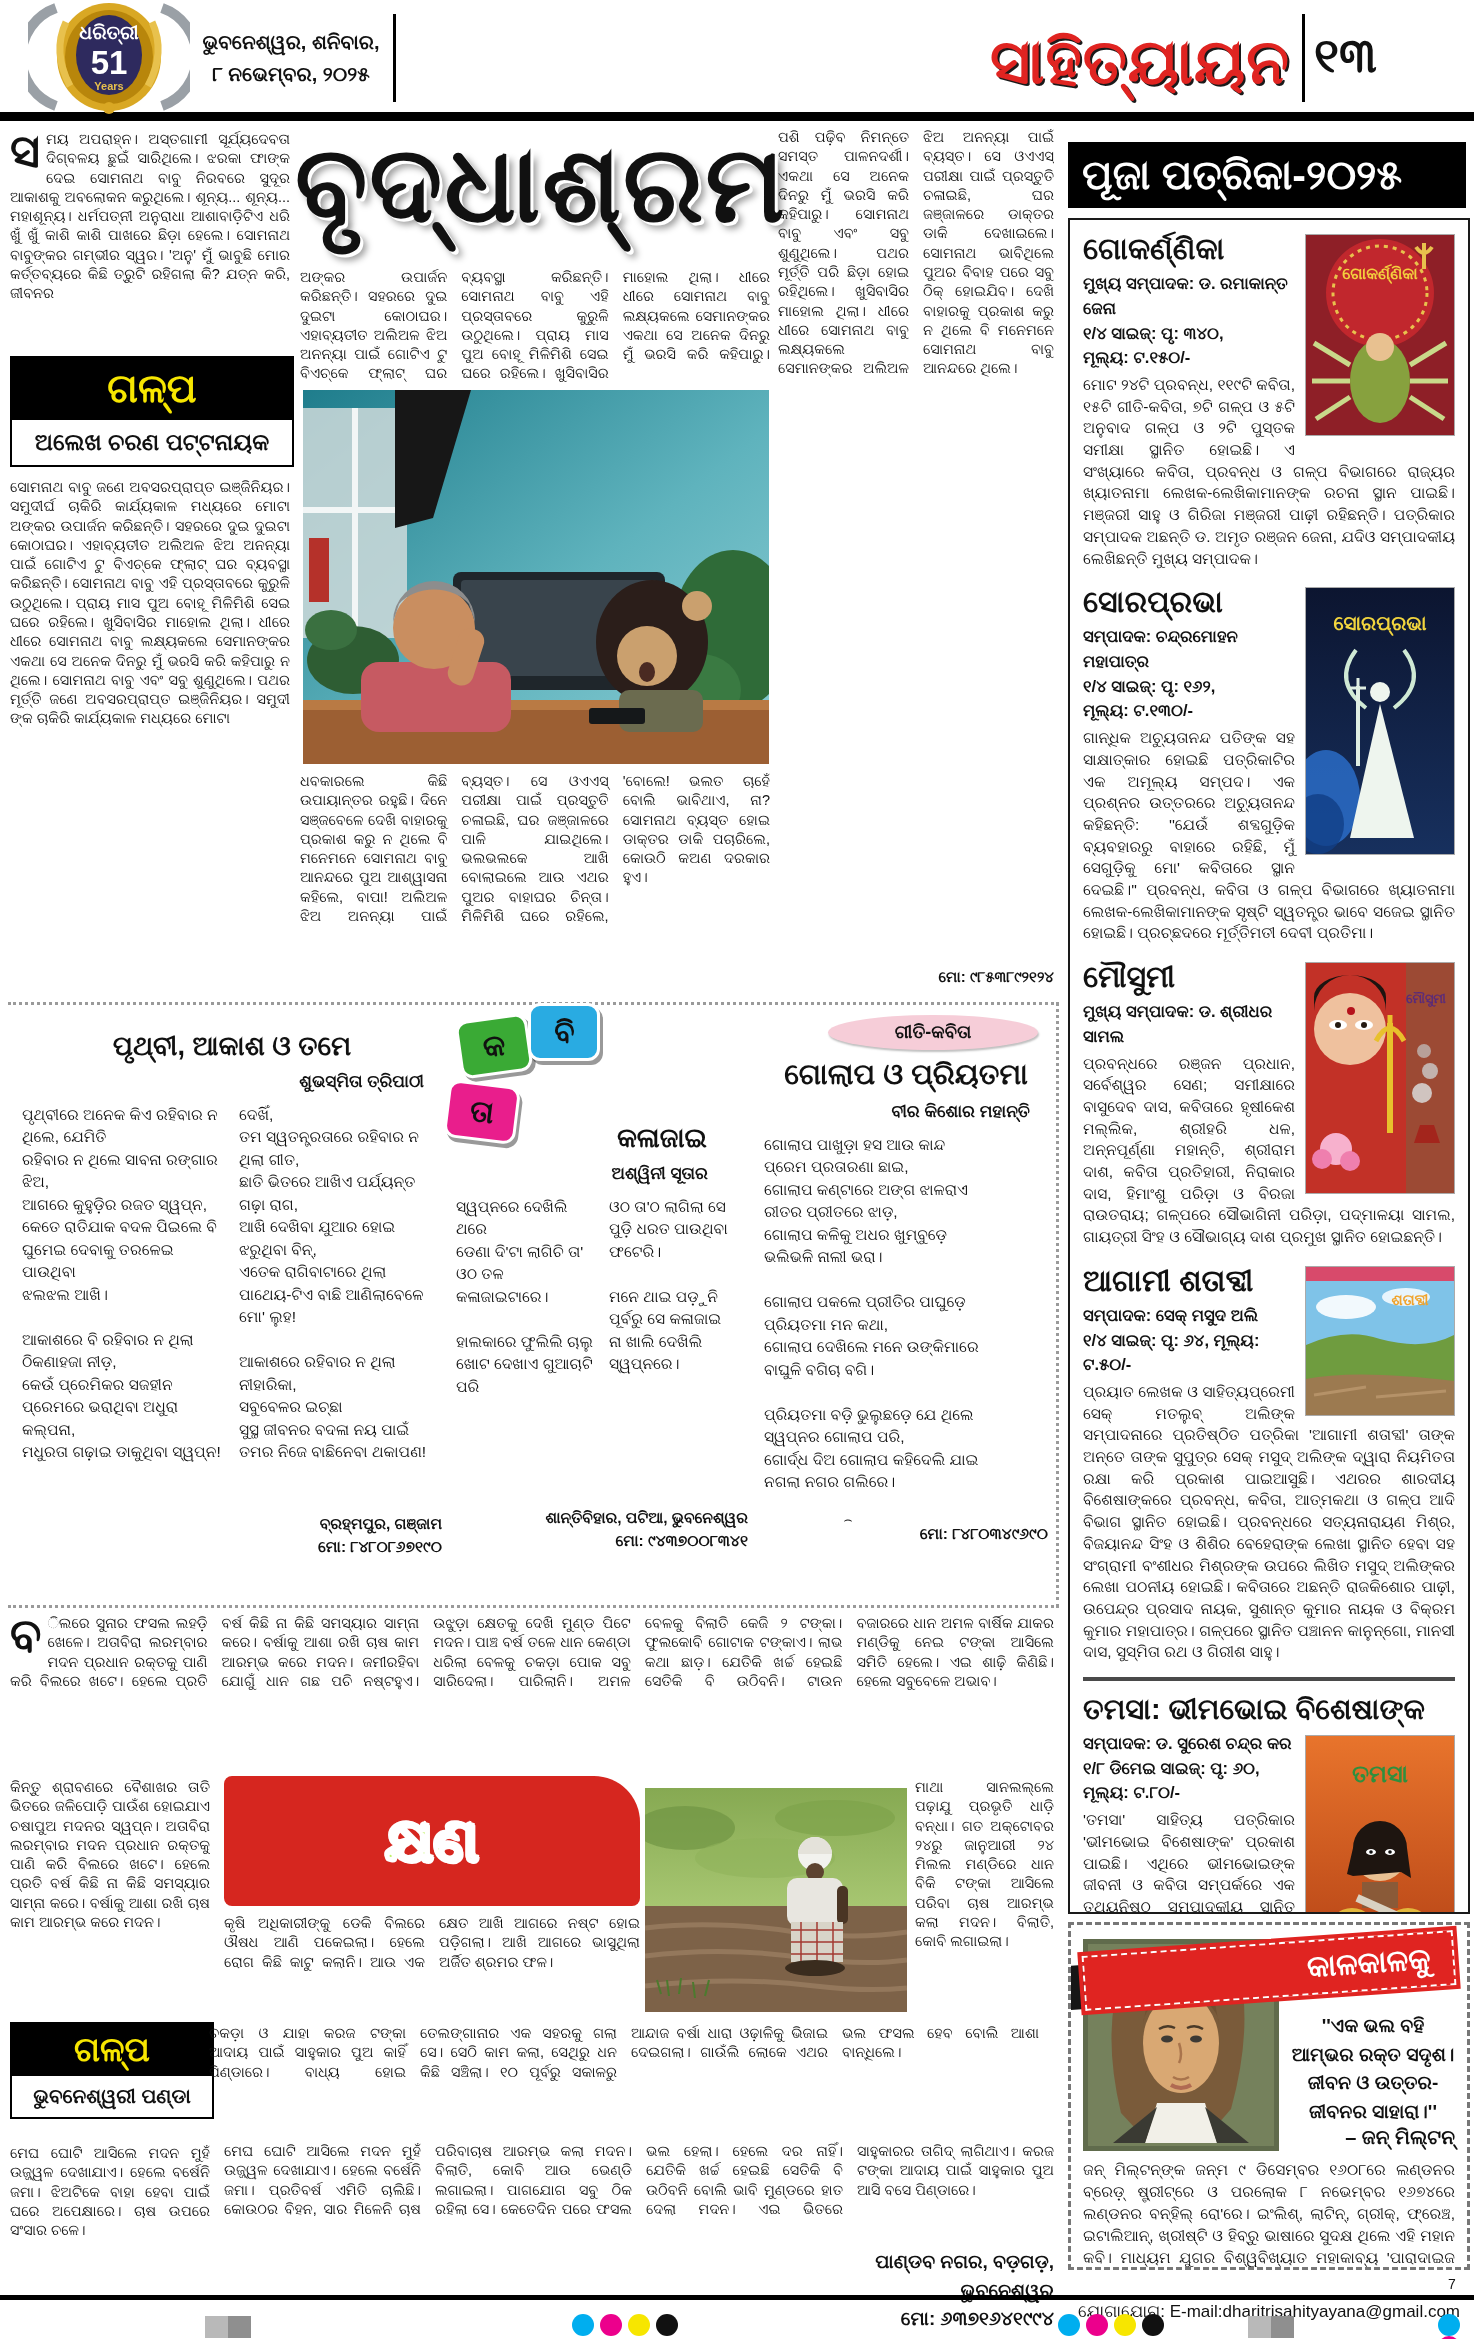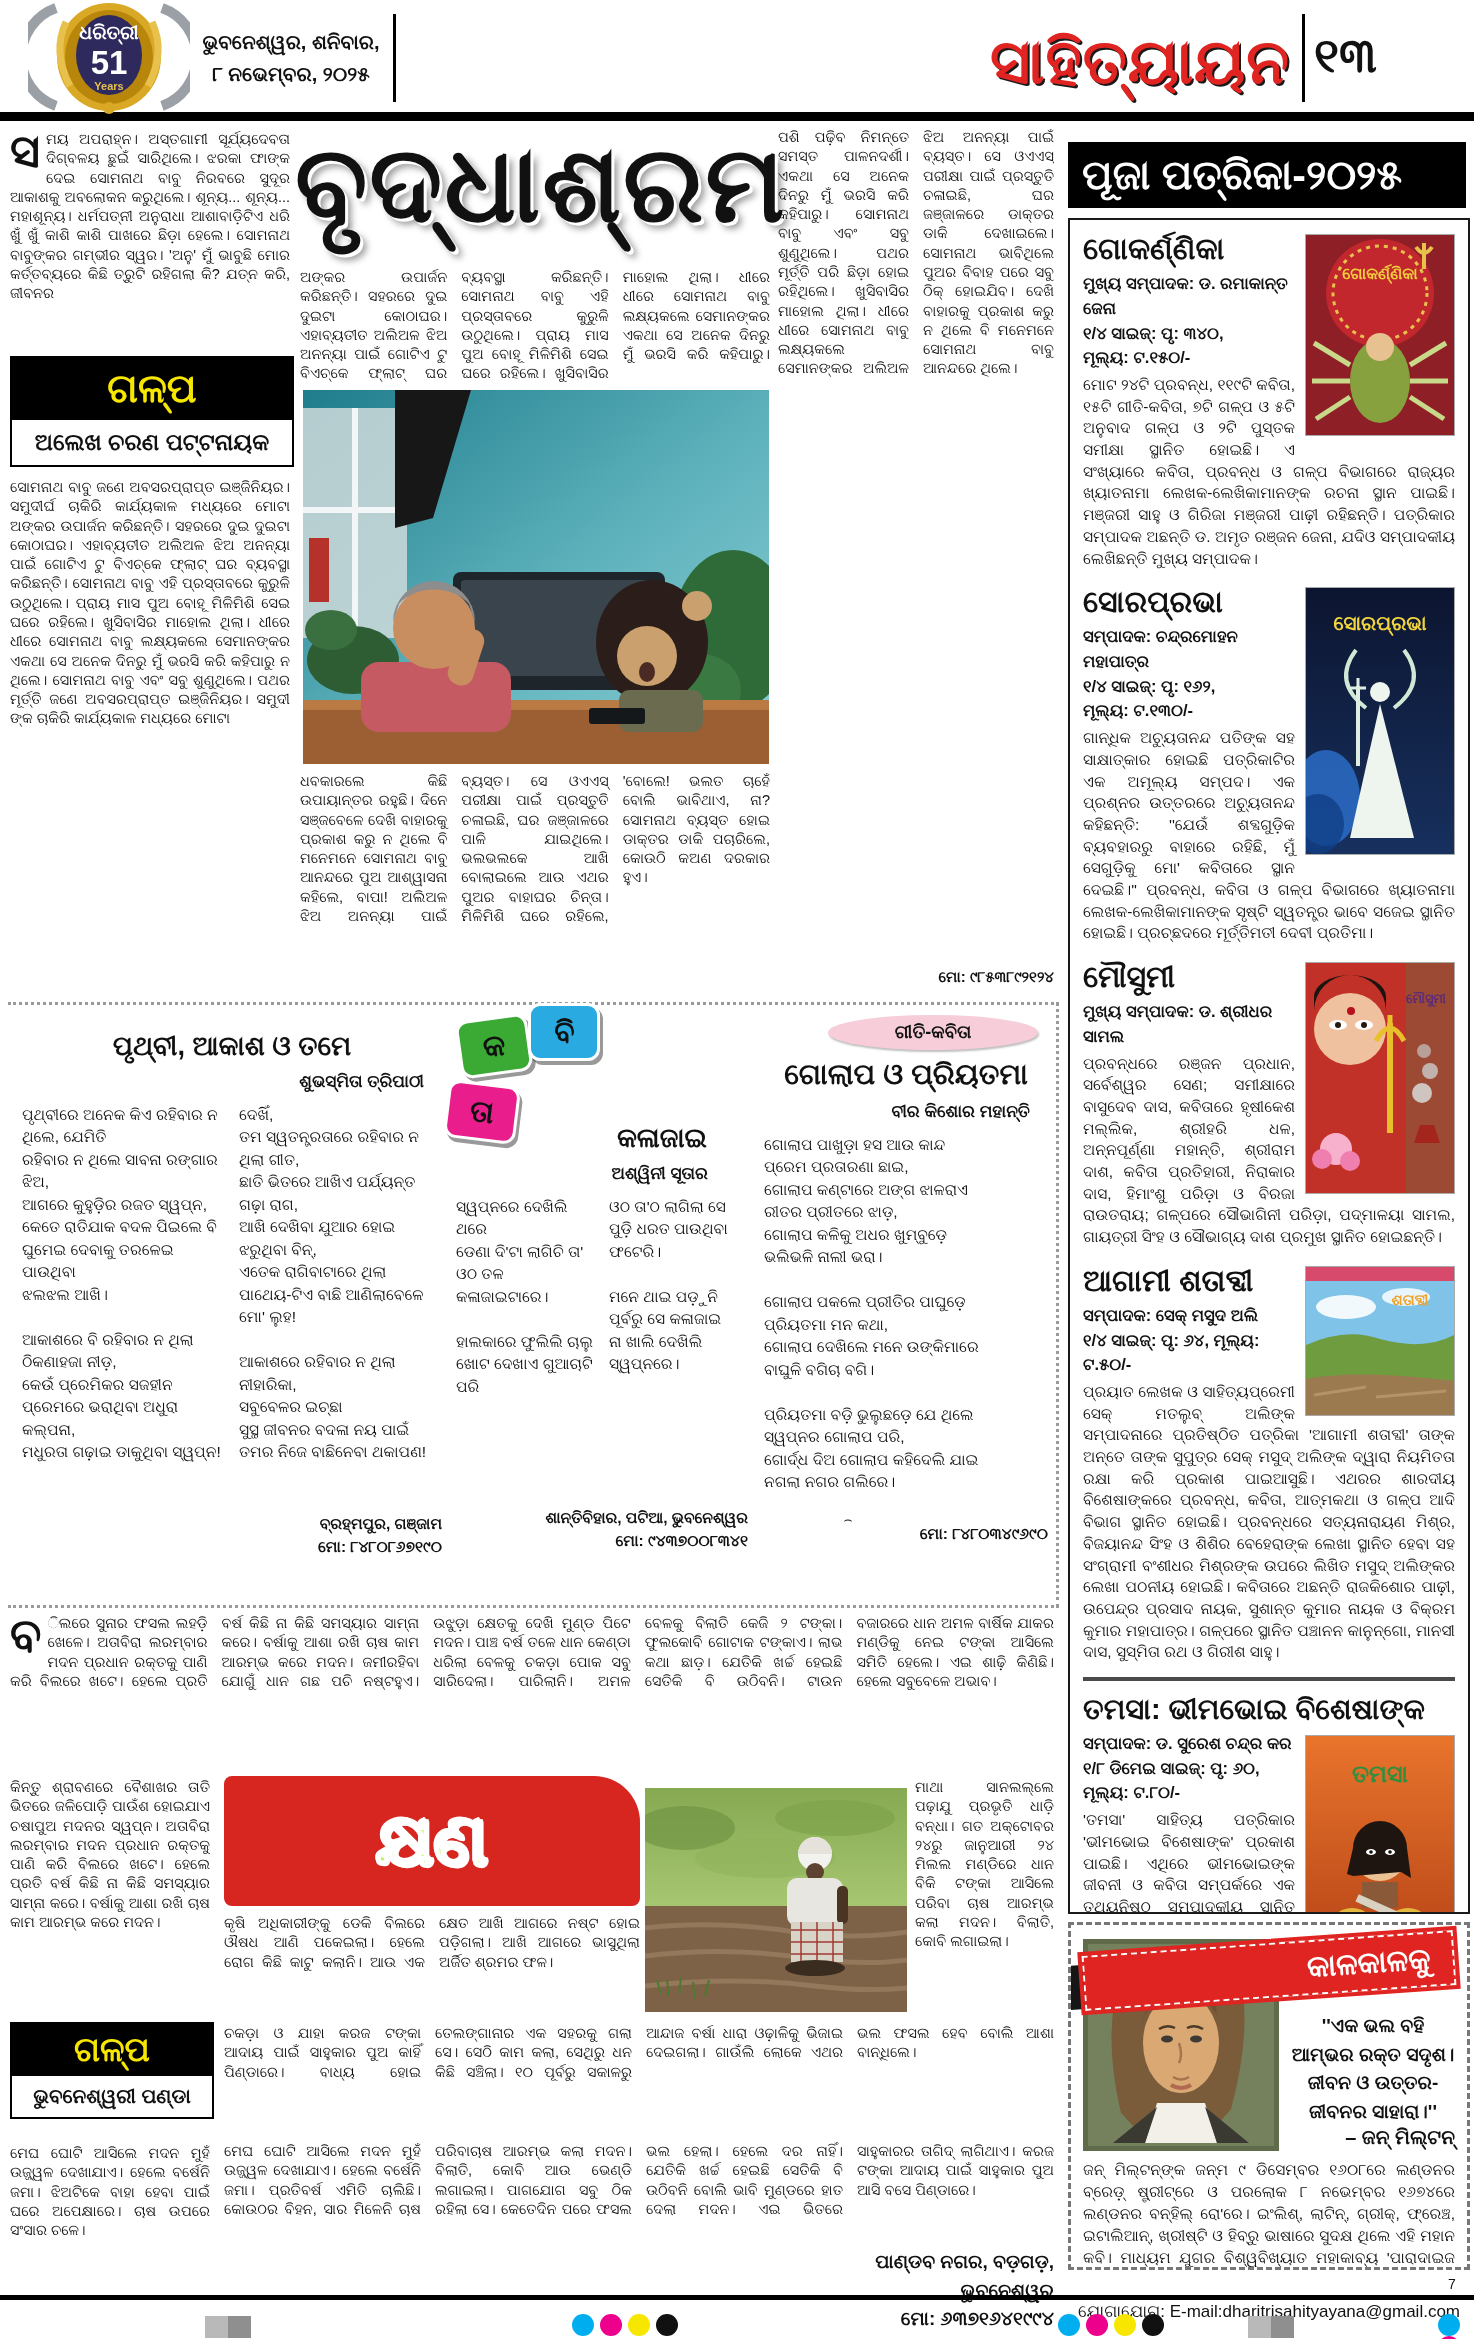--- a/index.html
+++ b/index.html
@@ -38,21 +38,21 @@
   .poetry{border-top:3px dotted #9a9a9a;border-right:3px dotted #9a9a9a;border-bottom:3px dotted #9a9a9a;}
   .ptitle{font-weight:bold;font-size:27px;text-align:center;}
   .pauthor{font-weight:bold;font-size:17px;text-align:right;margin:10px 18px 12px 0;}
   .verse{font-size:15.5px;line-height:1.45;}
   .pfoot{font-weight:bold;font-size:15.5px;text-align:right;line-height:1.5;}
   .tile{display:inline-block;width:66px;height:52px;border-radius:12px;border:3px solid #fff;
         box-shadow:3px 4px 0 rgba(0,0,0,.4);text-align:center;line-height:52px;font-size:30px;font-weight:bold;color:#111;}
   .tag-oval{background:#f6cdd8;border-radius:50%;text-align:center;font-size:18px;font-weight:bold;padding:7px 0;box-shadow:1px 2px 2px rgba(0,0,0,.25);}
   
   .kshana-box{background:#d6261f;border-radius:8px 46px 8px 8px;display:flex;align-items:center;justify-content:center;}
-  .kshana-title{font-weight:bold;font-size:72px;color:#bef264;-webkit-text-stroke:3px #fff;text-shadow:2px 2px 0 #fff,-2px -2px 0 #fff;}
+  .kshana-title{font-weight:bold;font-size:60px;color:#bef264;-webkit-text-stroke:3px #fff;text-shadow:2px 2px 0 #fff,-2px -2px 0 #fff;}
   
   .kala-box{border:3px dashed #777;padding:10px 12px;overflow:hidden;}
   .ribbon-wrap{position:relative;}
   .ribbon-bg{position:absolute;left:-14px;top:10px;width:100%;height:44px;background:#161616;transform:rotate(-4deg);}
   .ribbon{position:relative;background:#e02421;color:#fff;font-weight:bold;font-size:30px;text-align:center;
           padding:8px 6px;border:2px dashed #fff;outline:4px solid #e02421;transform:rotate(-4deg);}
   .quote{font-weight:bold;font-size:19px;text-align:center;line-height:1.5;}
   .attrib{font-weight:bold;font-size:20px;text-align:right;}
   .bio{font-size:15.5px;line-height:1.42;text-align:justify;}
   
@@ -441,21 +441,21 @@
     </div>
 
     <div class="abs bt" style="left:915px;top:1778px;width:139px;height:238px;">ମାଥା ସାନଲଲ୍ଲେ ପଢ଼ାଯୁ ପ୍ରଭୃତି ଧାଡ଼ି ବନ୍ଧା। ଗତ ଅକ୍ଟୋବର ୨୪ରୁ ଜାନୁଆରୀ ୨୪ ମିଲଲ ମଣ୍ଡିରେ ଧାନ ବିକି ଟଙ୍କା ଆସିଲେ ପରିବା ଚାଷ ଆରମ୍ଭ କଲା ମଦନ। ବିଲାତି, କୋବି ଲଗାଇଲା।</div>
 
     <div class="abs galpa" style="left:10px;top:2022px;width:200px;">
       <div class="galpa-head" style="font-size:34px;padding:6px 0;">ଗଳ୍ପ</div>
       <div class="galpa-author" style="font-size:20px;">ଭୁବନେଶ୍ୱରୀ ପଣ୍ଡା</div>
     </div>
     <div class="abs bt" style="left:10px;top:2144px;width:200px;height:142px;">ମେଘ ଘୋଟି ଆସିଲେ ମଦନ ମୁହଁ ଉଜ୍ଜ୍ୱଳ ଦେଖାଯାଏ। ହେଲେ ବର୍ଷେନି ଜମା। ଝିଅଟିକେ ବାହା ହେବା ପାଇଁ ଘରେ ଅପେକ୍ଷାରେ। ଚାଷ ଉପରେ ସଂସାର ଚଳେ।</div>
 
-    <div class="abs bt cols4" style="left:224px;top:2024px;width:830px;height:110px;">ଚକଡ଼ା ଓ ଯାହା କରଜ ଟଙ୍କା ଆଦାୟ ପାଇଁ ସାହୁକାର ପୁଅ କାହିଁ ପିଣ୍ଡାରେ। ବାଧ୍ୟ ହୋଇ ତେଲଙ୍ଗାନାର ଏକ ସହରକୁ ଗଲା ସେ। ସେଠି କାମ କଲା, ସେଥିରୁ ଧନ କିଛି ସଞ୍ଚିଲା। ୧୦ ପୂର୍ବରୁ ସକାଳରୁ ଆନ୍ଦାଜ ବର୍ଷା ଧାରା ଓଢ଼ାଳିକୁ ଭିଜାଇ ଦେଇଗଲା। ଗାଉଁଲି ଲୋକେ ଏଥର ଭଲ ଫସଲ ହେବ ବୋଲି ଆଶା ବାନ୍ଧିଲେ।</div>
+    <div class="abs bt cols4" style="left:209px;top:2024px;width:830px;height:110px;">ଚକଡ଼ା ଓ ଯାହା କରଜ ଟଙ୍କା ଆଦାୟ ପାଇଁ ସାହୁକାର ପୁଅ କାହିଁ ପିଣ୍ଡାରେ। ବାଧ୍ୟ ହୋଇ ତେଲଙ୍ଗାନାର ଏକ ସହରକୁ ଗଲା ସେ। ସେଠି କାମ କଲା, ସେଥିରୁ ଧନ କିଛି ସଞ୍ଚିଲା। ୧୦ ପୂର୍ବରୁ ସକାଳରୁ ଆନ୍ଦାଜ ବର୍ଷା ଧାରା ଓଢ଼ାଳିକୁ ଭିଜାଇ ଦେଇଗଲା। ଗାଉଁଲି ଲୋକେ ଏଥର ଭଲ ଫସଲ ହେବ ବୋଲି ଆଶା ବାନ୍ଧିଲେ।</div>
     <div class="abs bt cols4" style="left:224px;top:2142px;width:830px;height:100px;">ମେଘ ଘୋଟି ଆସିଲେ ମଦନ ମୁହଁ ଉଜ୍ଜ୍ୱଳ ଦେଖାଯାଏ। ହେଲେ ବର୍ଷେନି ଜମା। ପ୍ରତିବର୍ଷ ଏମିତି ଚାଲିଛି। କୋଉଠର ବିହନ, ସାର ମିଳେନି ଚାଷ ପରିବାଚାଷ ଆରମ୍ଭ କଲା ମଦନ। ବିଲାତି, କୋବି ଆଉ ଭେଣ୍ଡି ଲଗାଇଲା। ପାଗଯୋଗ ସବୁ ଠିକ ରହିଲା ସେ। କେତେଦିନ ପରେ ଫସଲ ଭଲ ହେଲା। ହେଲେ ଦର ନାହିଁ। ଯେତିକି ଖର୍ଚ୍ଚ ହେଇଛି ସେତିକି ବି ଉଠିବନି ବୋଲି ଭାବି ମୁଣ୍ଡରେ ହାତ ଦେଲା ମଦନ। ଏଇ ଭିତରେ ସାହୁକାରର ତାଗିଦ୍ ଲାଗିଥାଏ। କରଜ ଟଙ୍କା ଆଦାୟ ପାଇଁ ସାହୁକାର ପୁଅ ଆସି ବସେ ପିଣ୍ଡାରେ।</div>
 
     <div class="abs" style="left:830px;top:2248px;width:224px;text-align:right;font-size:19px;font-weight:bold;line-height:1.5;">
       <div>ପାଣ୍ଡବ ନଗର, ବଡ଼ଗଡ଼, ଭୁବନେଶ୍ୱର</div>
       <div>ମୋ: ୬୩୭୧୬୪୧୯୯୪</div>
     </div>
   </section>
 
   <aside class="abs kala-box" style="left:1068px;top:1922px;width:372px;height:322px;">
     <div style="float:left;width:196px;height:212px;margin:4px 12px 6px 0;">

